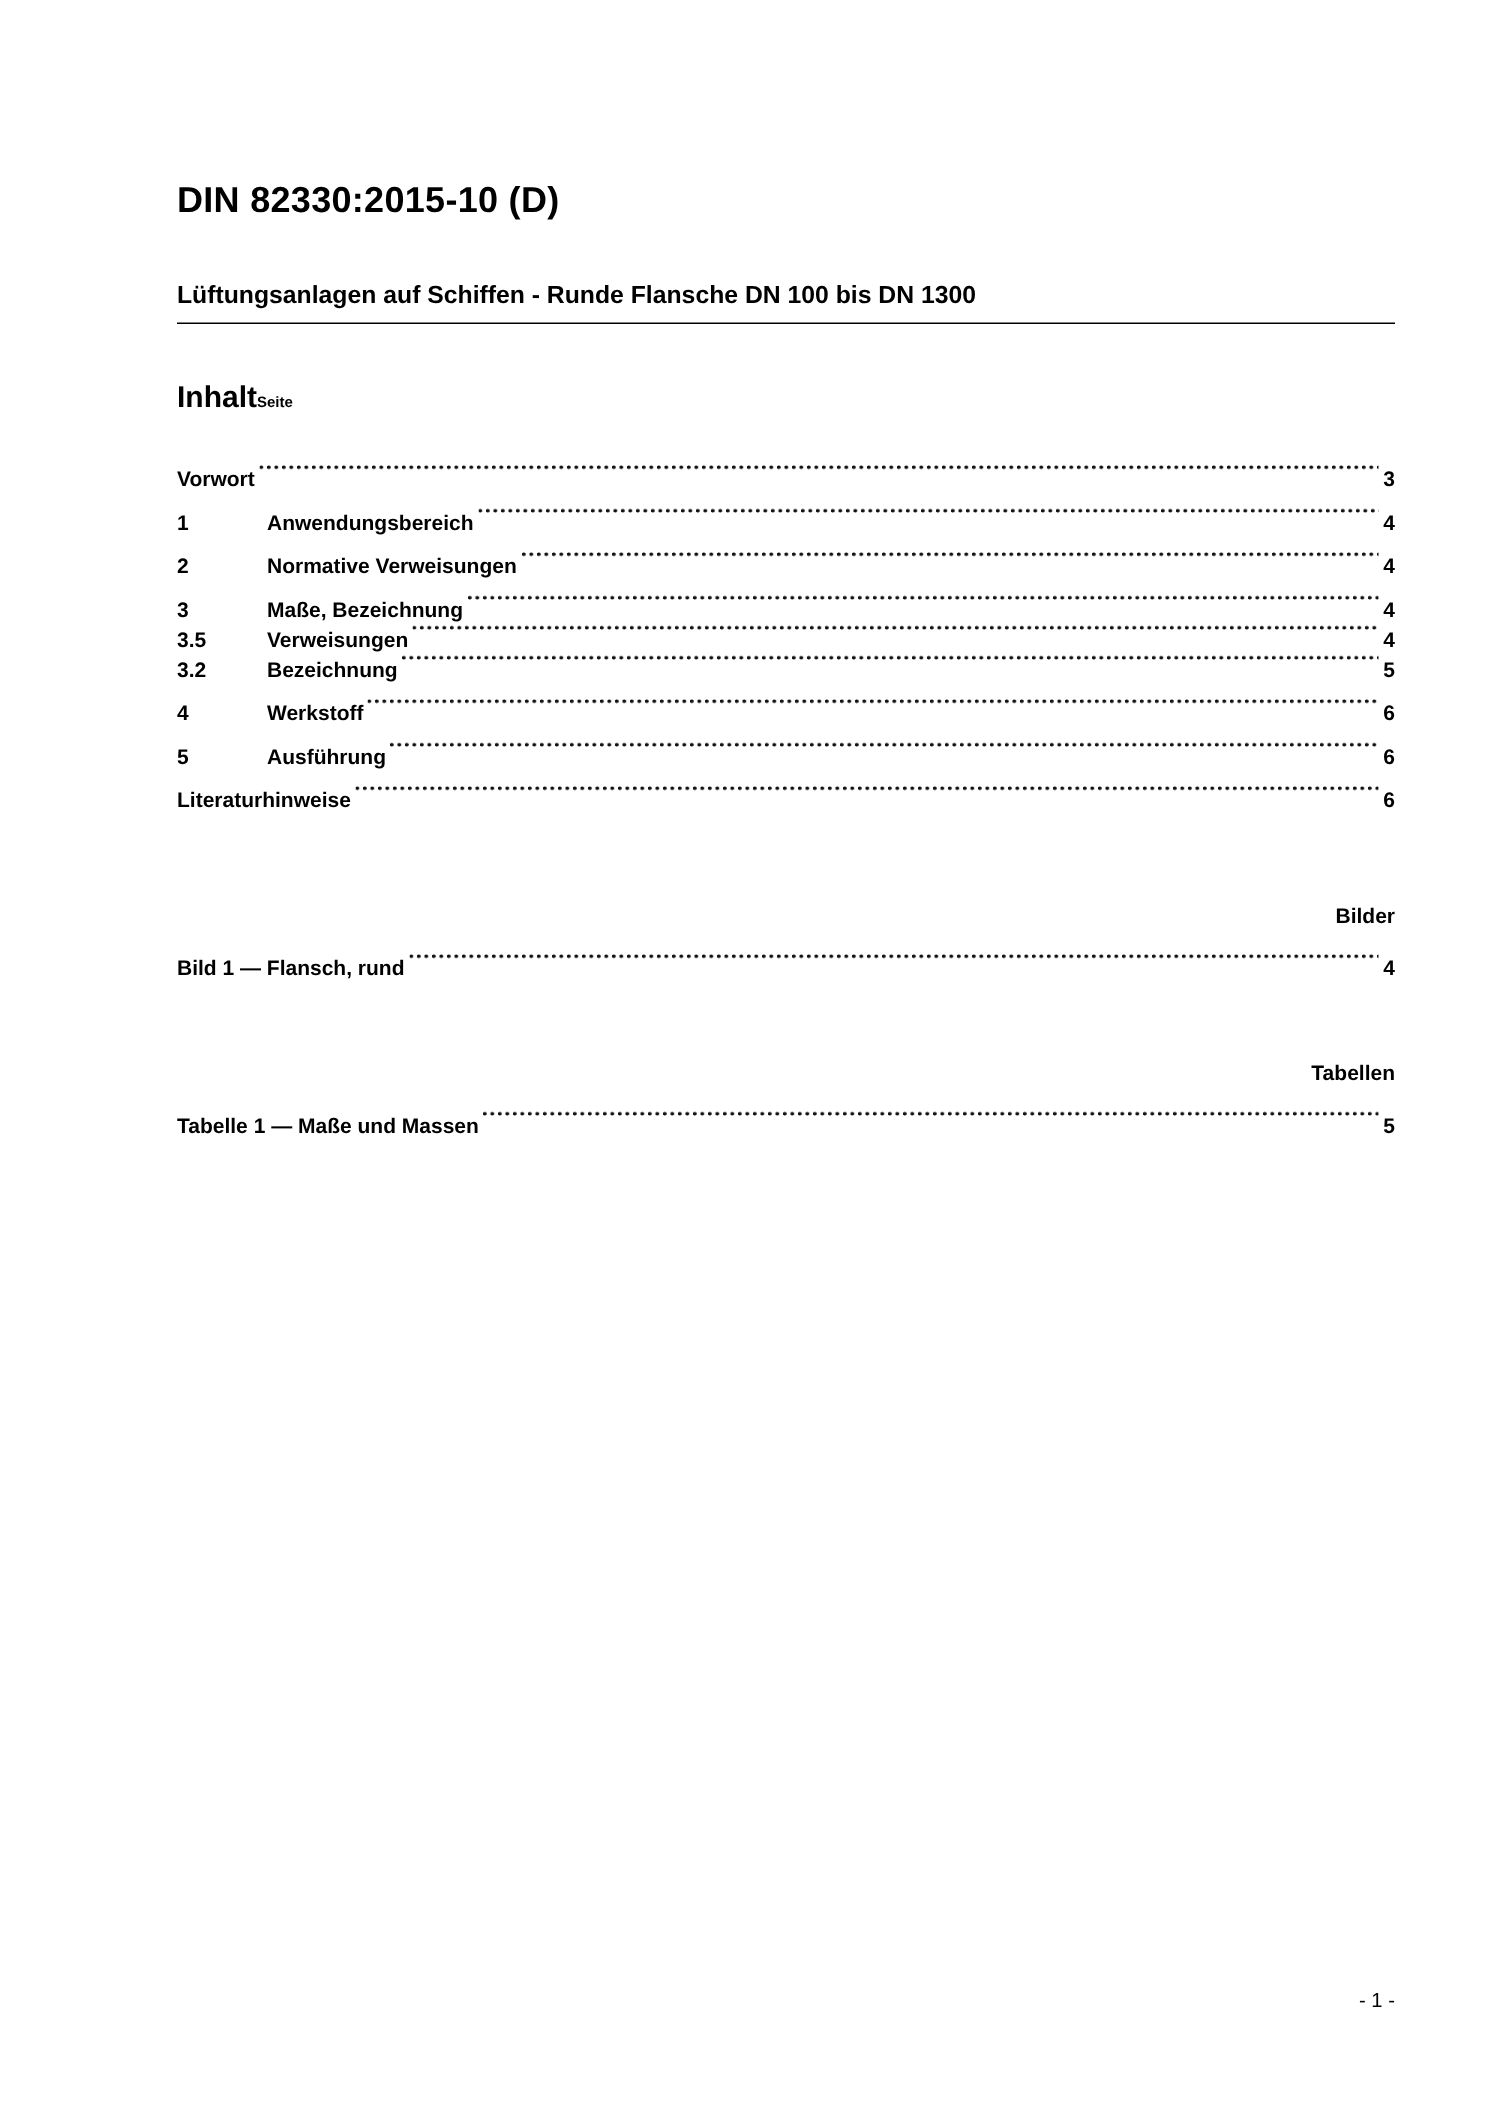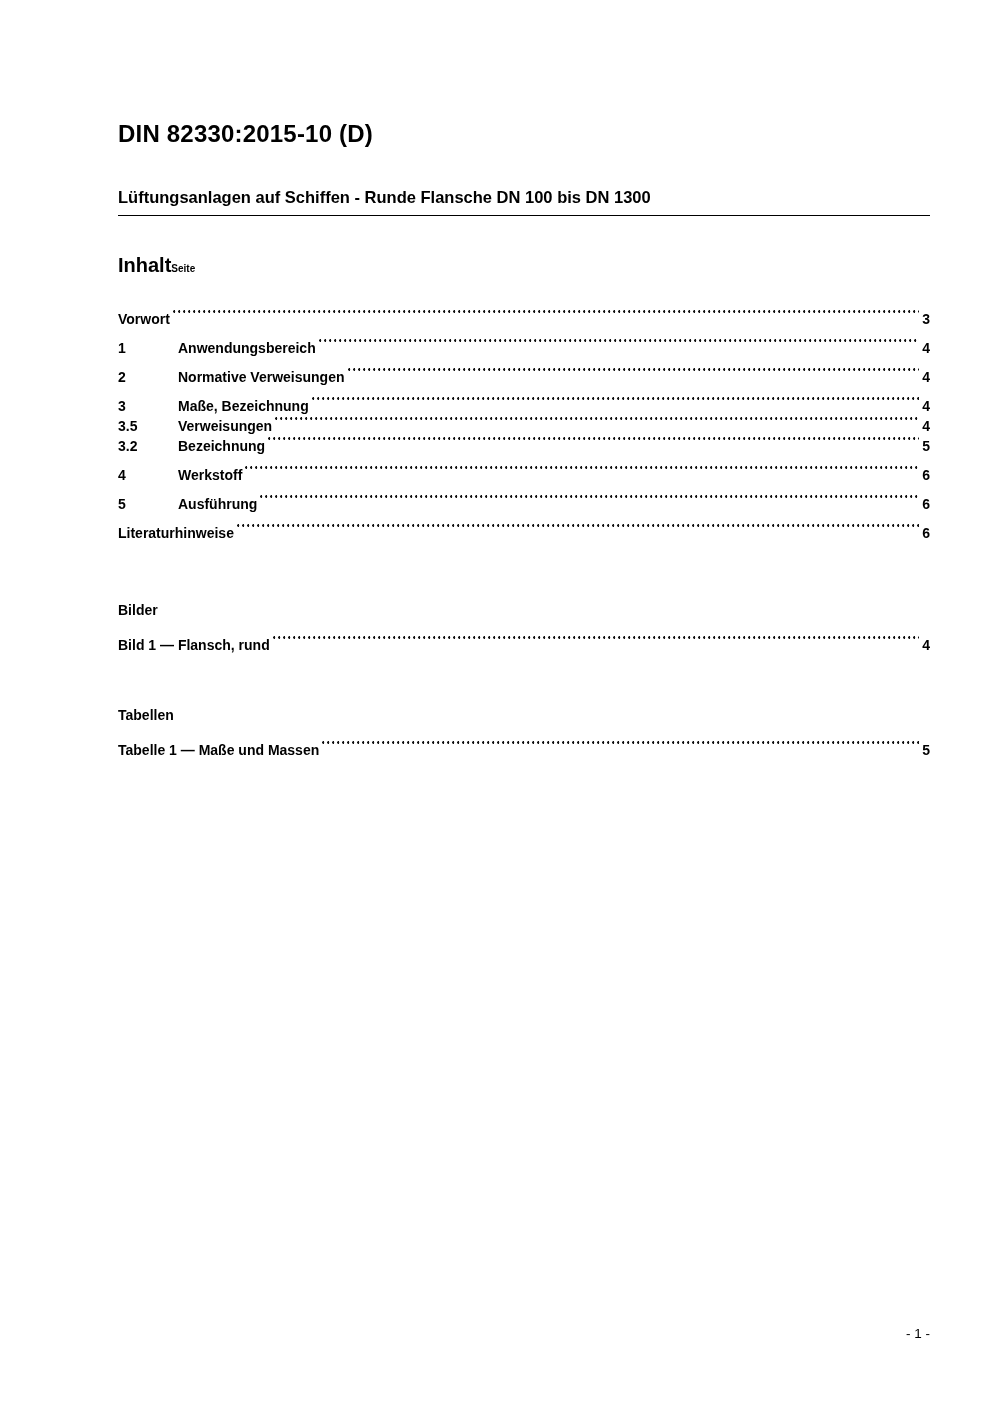--- a/index.html
+++ b/index.html
@@ -74,20 +74,21 @@
     background-repeat: repeat-x;
     min-width: 20px;
   }
   .toc-page {
     flex: 0 0 auto;
     text-align: right;
   }
   .section-heading {
     font-size: 14px;
     font-weight: bold;
+    text-align: right;
   }
   .figures-heading { margin-top: 59px; }
   .figures-entries { margin-top: 18px; }
   .tables-heading { margin-top: 52px; }
   .tables-entries { margin-top: 18px; }
   .page-footer {
     position: absolute;
     right: 62px;
     bottom: 62px;
     font-size: 13.5px;

